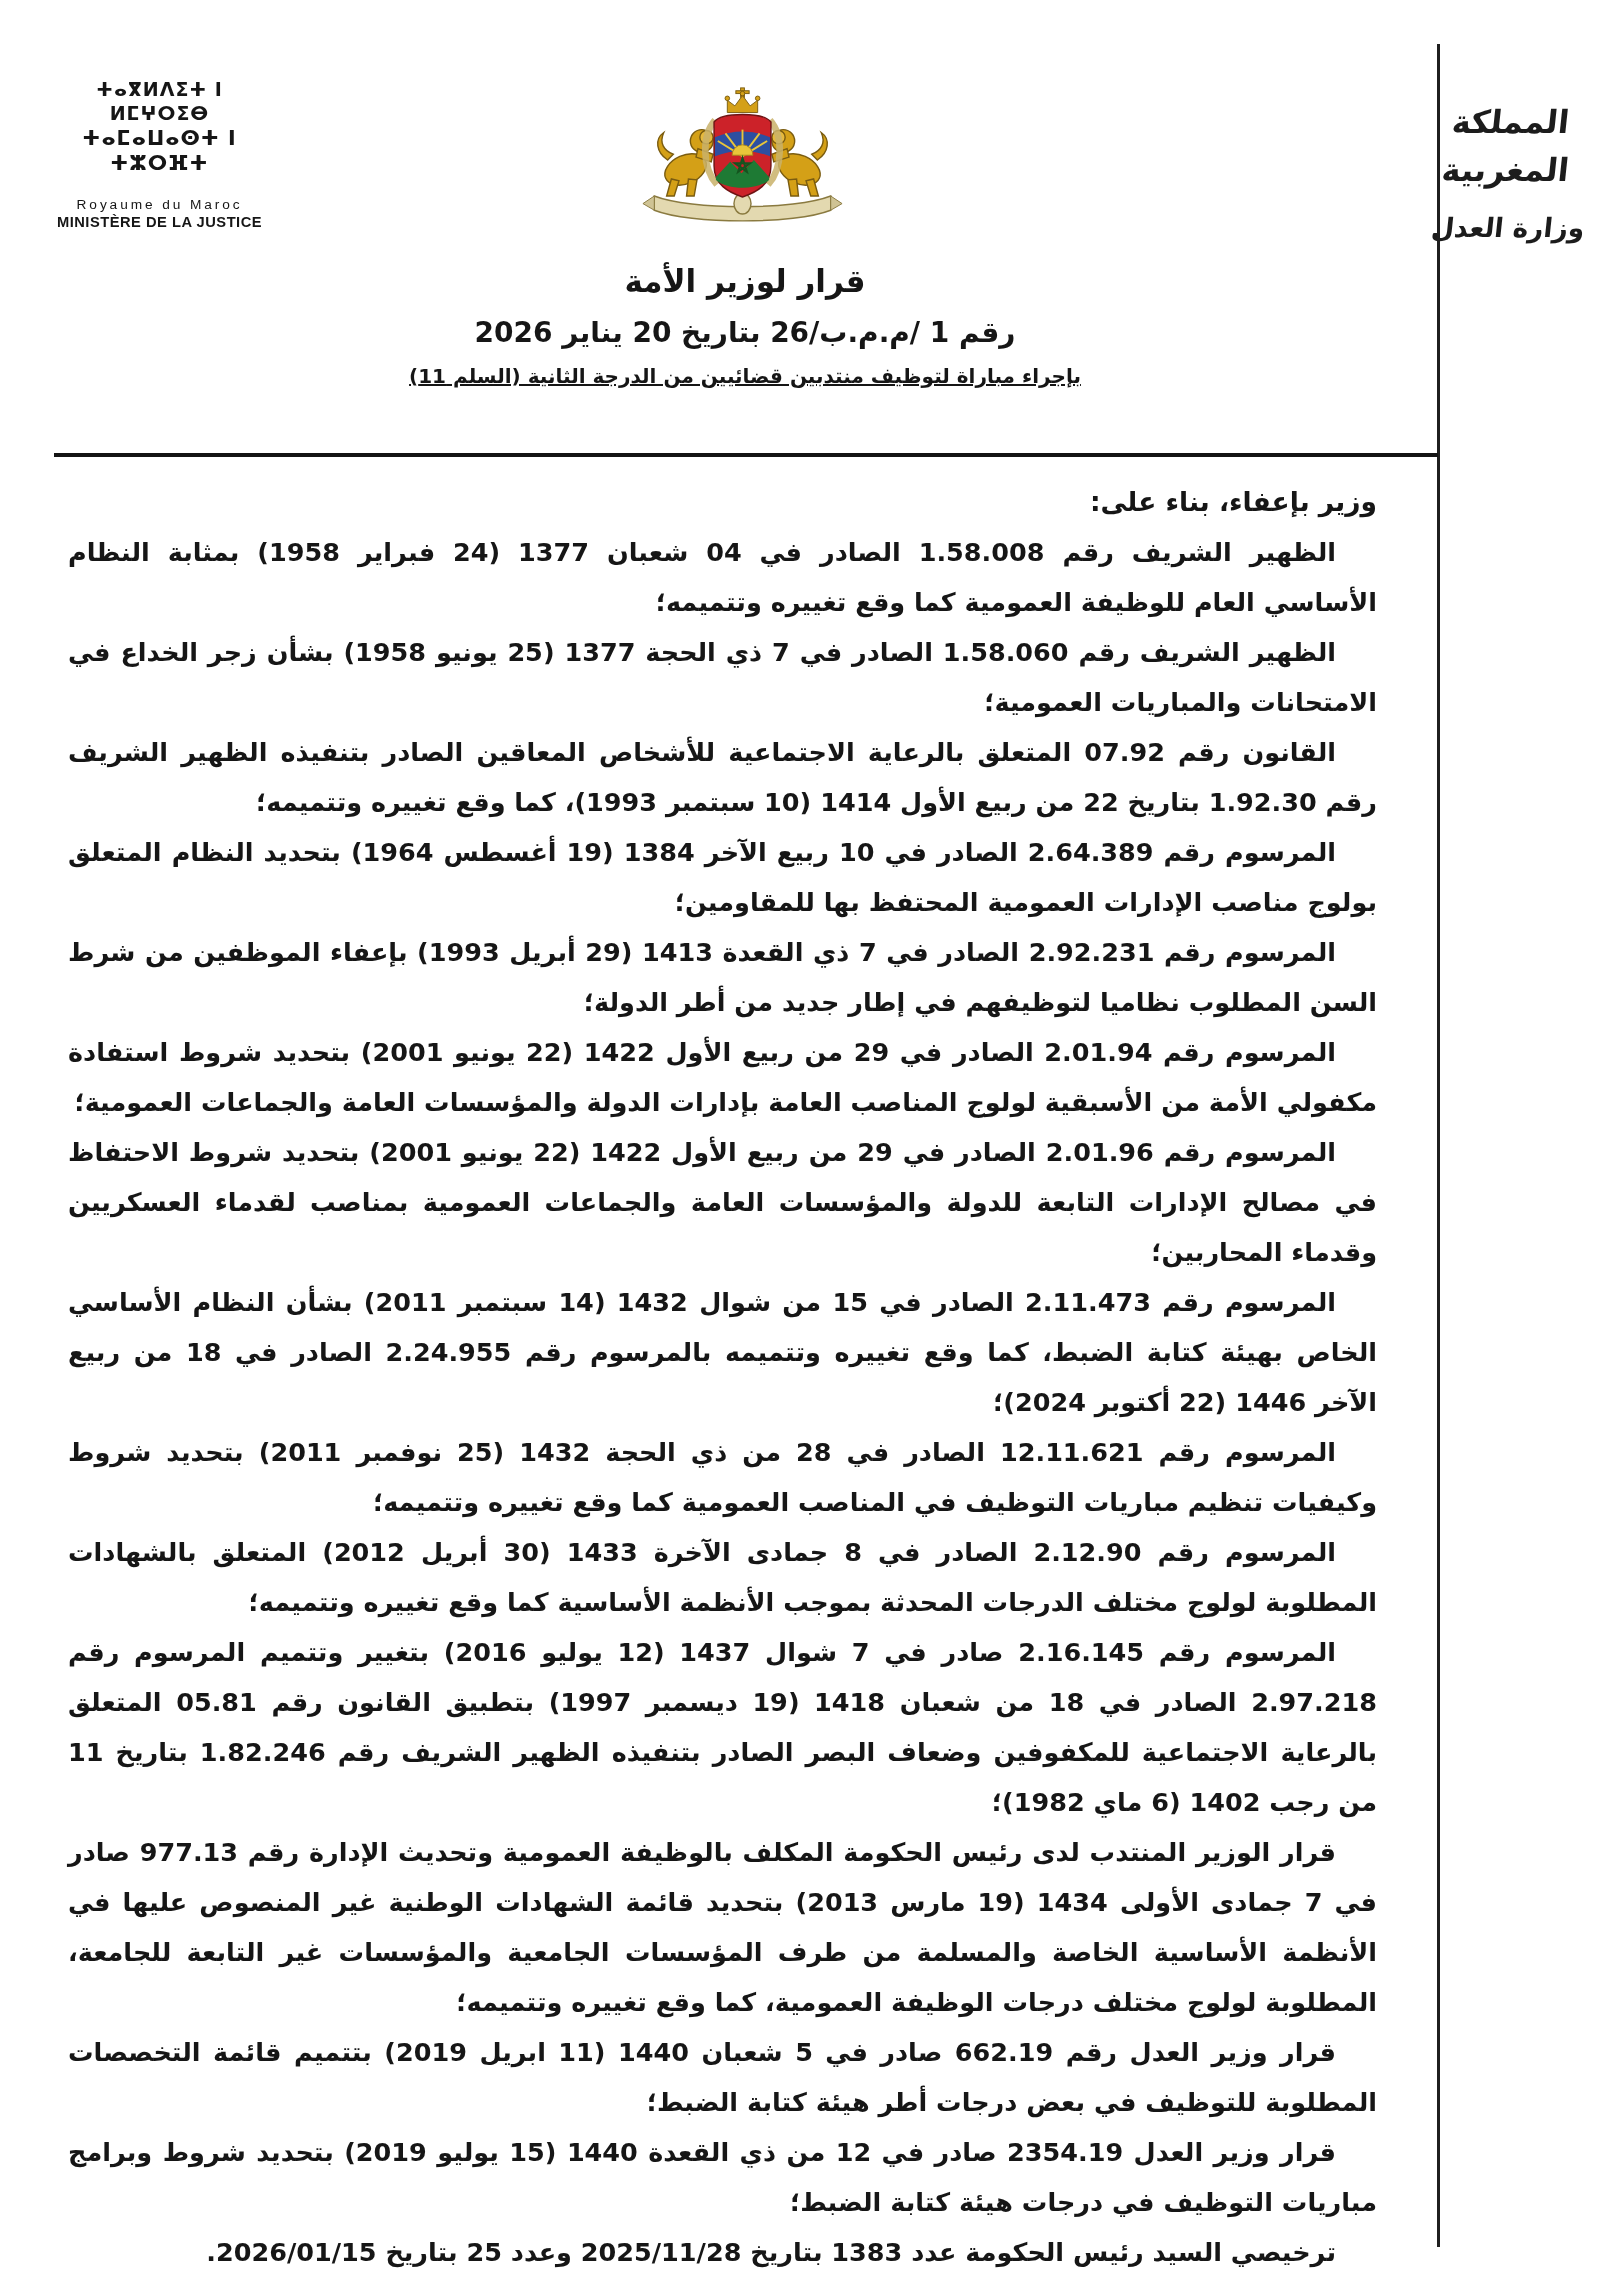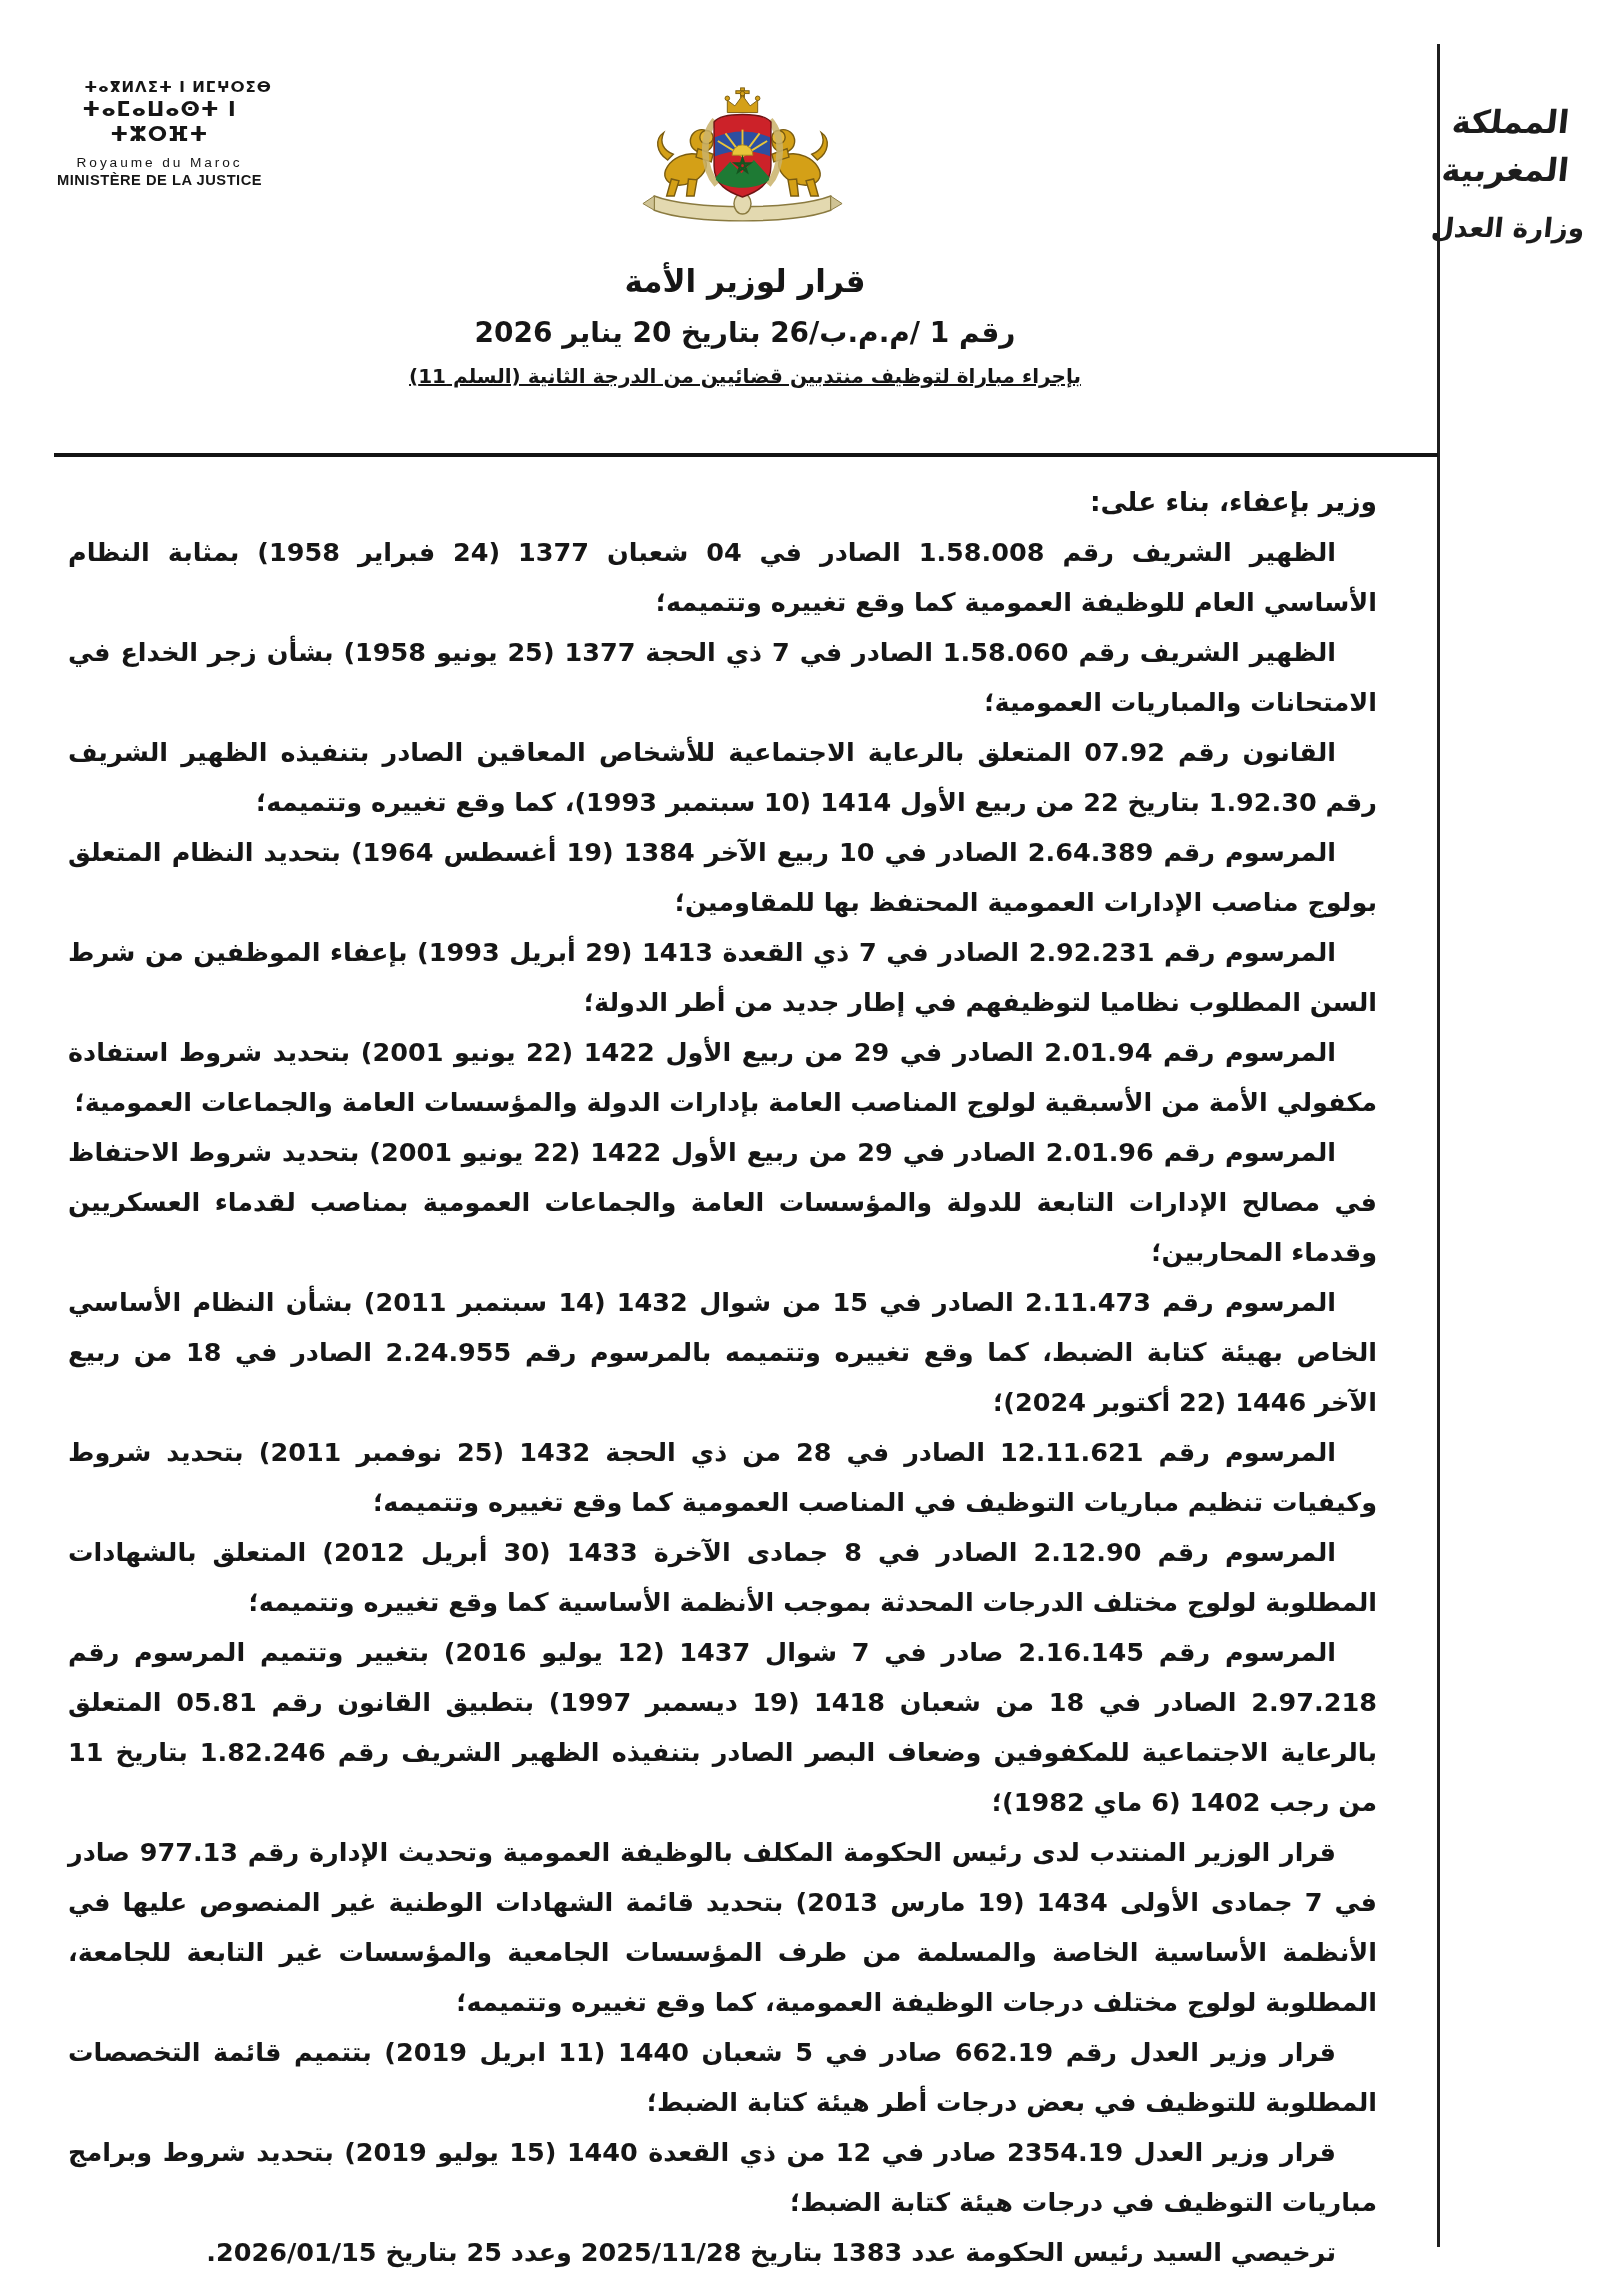--- a/index.html
+++ b/index.html
@@ -10,23 +10,23 @@
     font-family:"DejaVu Sans", sans-serif;
     color:#161616;
     overflow:hidden;
     margin:0 auto;
   }
   
   .ministry-block{
     position:absolute;left:47px;top:78px;width:225px;
     text-align:center;line-height:1.25;
   }
-  .tifinagh-1{font-size:15px;letter-spacing:1px;font-weight:600;text-align:right;}
+  .tifinagh-1{font-size:19px;letter-spacing:1px;font-weight:600;}
   .tifinagh-2{font-size:20.6px;font-weight:700;letter-spacing:1px;}
-  .royaume{font-size:13.7px;letter-spacing:2.9px;margin-top:6px;font-family:"Liberation Sans",sans-serif;}
+  .royaume{font-size:13.7px;letter-spacing:2.9px;margin-top:19px;font-family:"Liberation Sans",sans-serif;}
   .ministere{font-size:14.7px;font-weight:700;letter-spacing:0.5px;font-family:"Liberation Sans",sans-serif;}
   
   .coat{position:absolute;left:632px;top:86px;width:221px;height:147px;}
   
   .calligraphy{
     position:absolute;right:25.5px;top:98px;width:176px;
     text-align:center;direction:rtl;
     font-weight:700;color:#1c1c1c;
   }
   .calli-kingdom{font-size:32px;transform:skewX(-6deg);line-height:1.5;}

